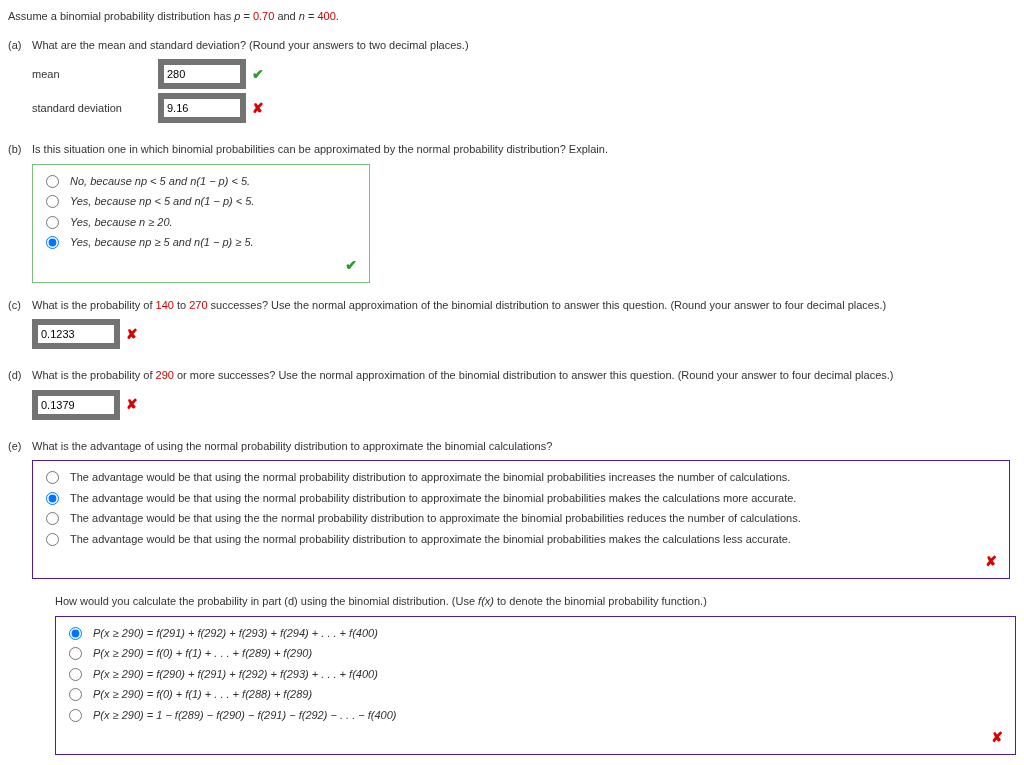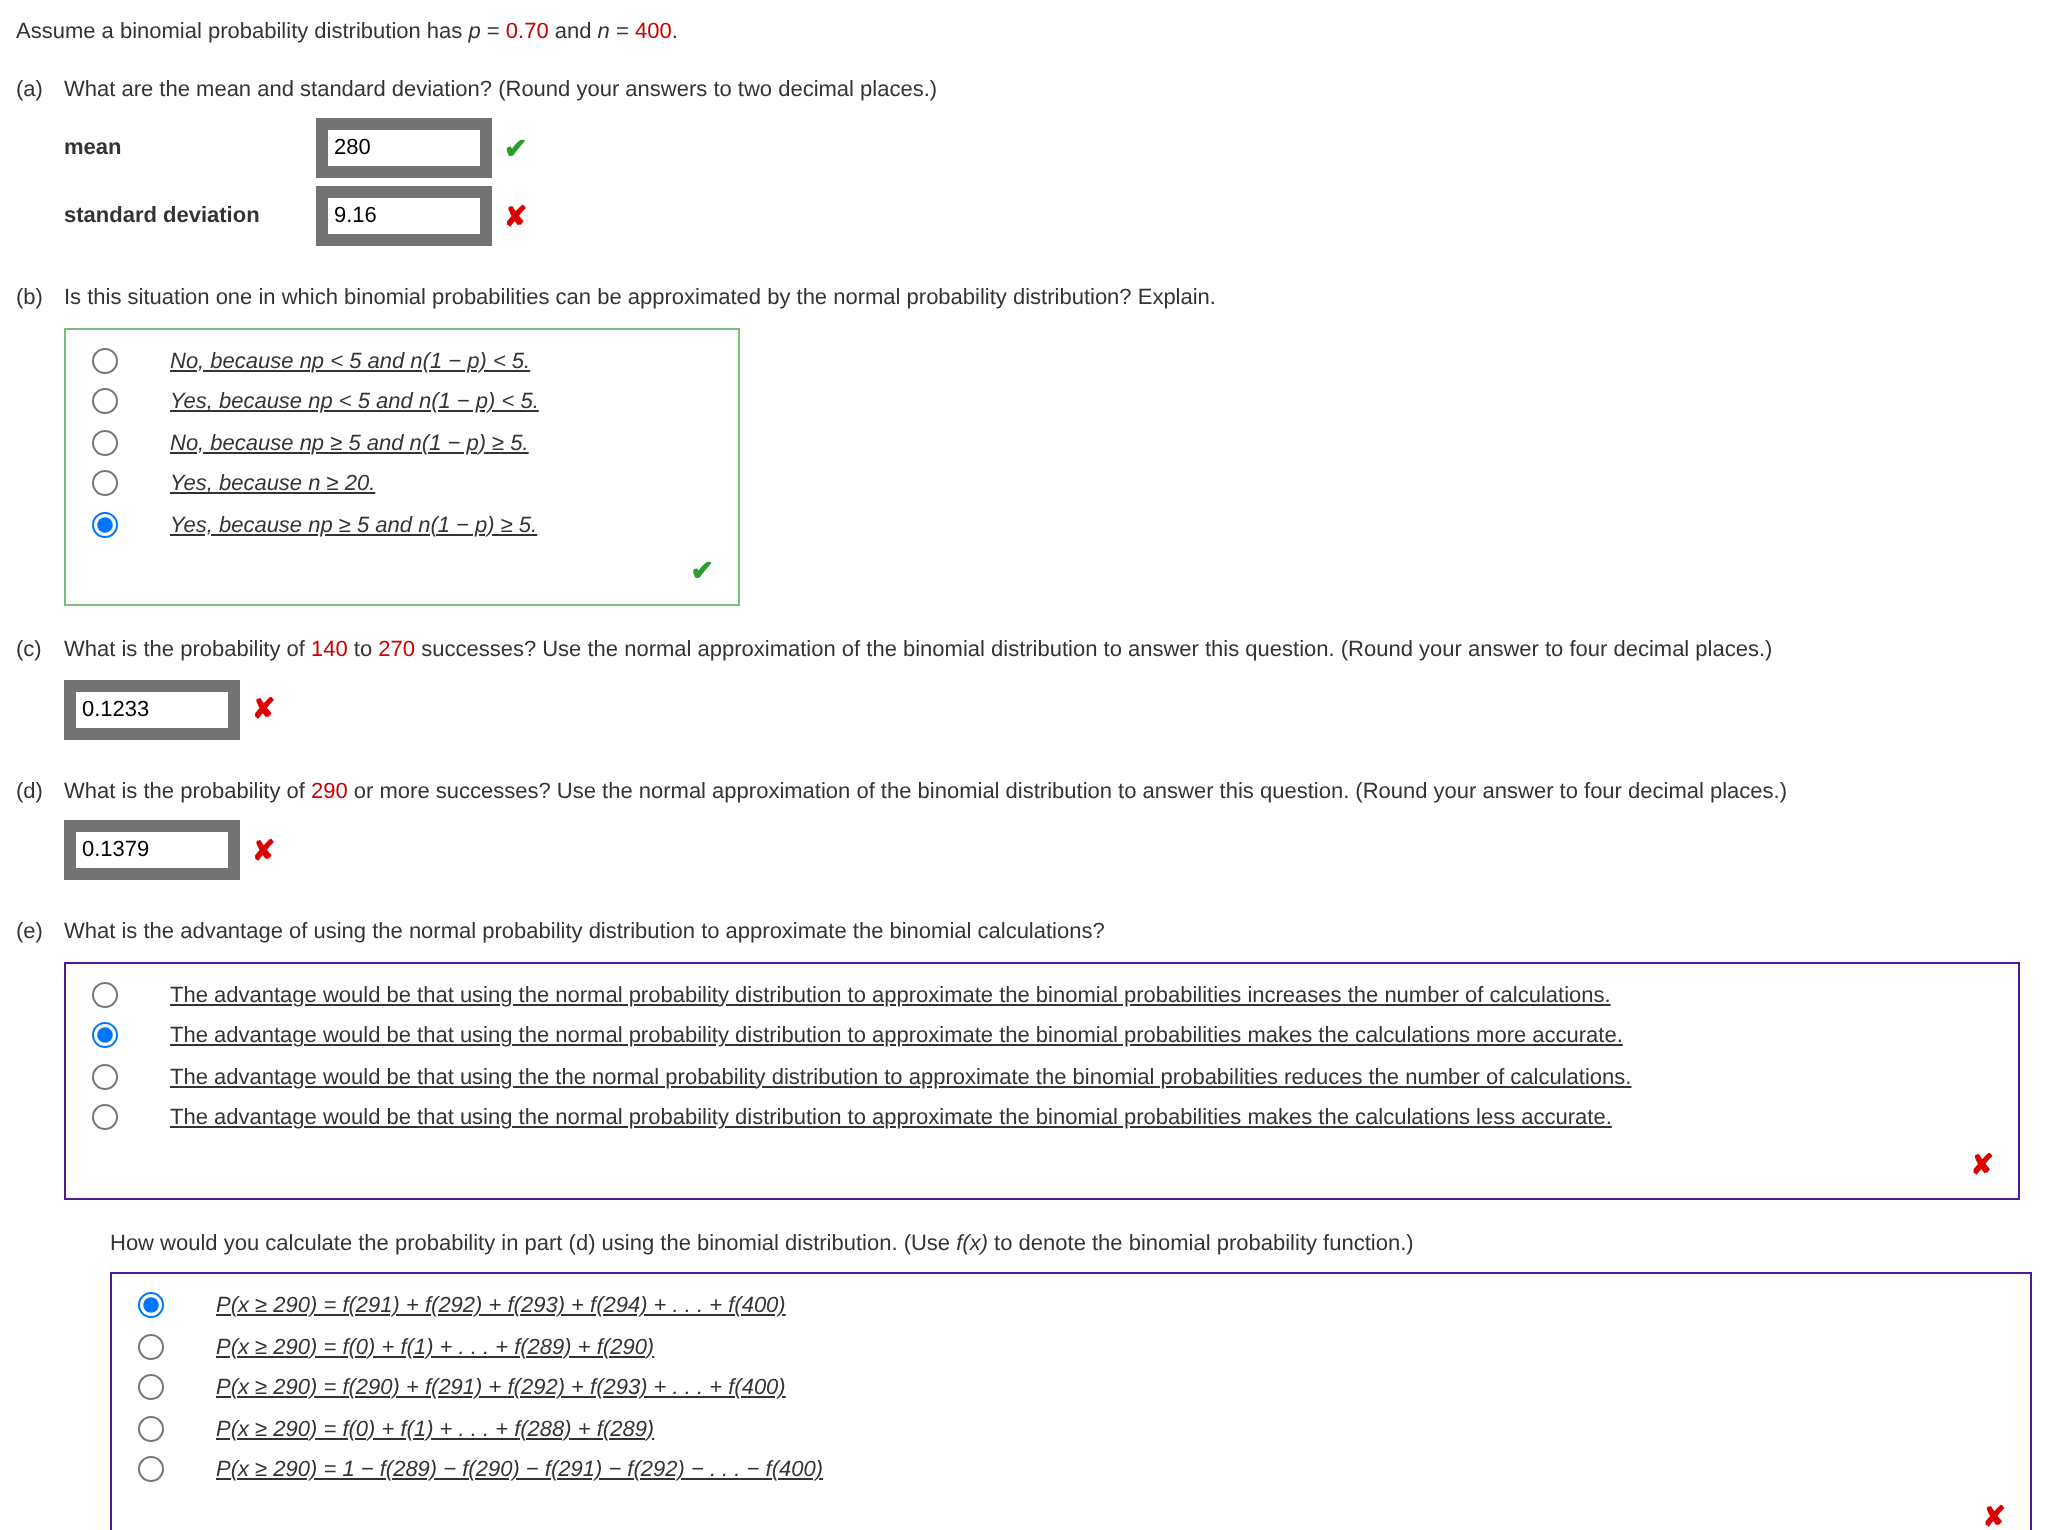--- a/index.html
+++ b/index.html
@@ -10,21 +10,21 @@
     line-height: 1.5;
   }
   .intro { margin-bottom: 12px; }
   .red { color: #c00; }
   .italic { font-style: italic; }
   .part { display: flex; align-items: flex-start; margin-bottom: 14px; }
   .part-label { width: 24px; flex: 0 0 24px; }
   .part-body { flex: 1; }
   .qtext { margin-bottom: 6px; }
   .inline-row { display: flex; align-items: center; gap: 6px; margin-bottom: 4px; }
-  .label-col { width: 120px; display: inline-block; font-weight: bold; }
+  .label-col { width: 120px; display: inline-block; }
   input.textbox {
     width: 70px;
     height: 16px;
     font-size: 11px;
     border: 6px solid #737373;
     padding: 1px 3px;
     box-sizing: content-box;
   }
   .check { color: #2a9d2a; font-weight: bold; font-size: 14px; }
   .cross { color: #d00; font-weight: bold; font-size: 14px; }
@@ -32,21 +32,21 @@
     border: 1px solid #7ac07a;
     padding: 6px 8px;
     display: inline-block;
     min-width: 320px;
   }
   .box-red {
     border: 1px solid #4c1d95;
     padding: 6px 8px;
     max-width: 960px;
   }
-  .opt-row { display: flex; align-items: flex-start; gap: 23px; padding: 2px 0; text-decoration: underline; }
+  .opt-row { display: flex; align-items: center; gap: 8px; padding: 2px 0; }
   .opt-row input[type=radio] { margin-top: 1px; }
   .mark-row { text-align: right; padding-right: 4px; padding-top:2px; }
   .followup { margin-left: 24px; margin-bottom: 24px; padding-left: 23px; }
 </style>
 </head>
 <body>
 
 <div class="intro">
   <span>Assume a binomial probability distribution has </span><span class="italic">p</span><span> = </span><span class="red">0.70</span><span> and </span><span class="italic">n</span><span> = </span><span class="red">400</span><span>.</span>
 </div>
@@ -73,24 +73,20 @@
   <div class="part-body">
     <div class="qtext">Is this situation one in which binomial probabilities can be approximated by the normal probability distribution? Explain.</div>
     <div class="box-green">
       <div class="opt-row">
           <input type="radio" name="b" style="">
           <span class="italic">No, because np &lt; 5 and n(1 − p) &lt; 5.</span>
         </div>
       <div class="opt-row">
           <input type="radio" name="b" style="">
           <span class="italic">Yes, because np &lt; 5 and n(1 − p) &lt; 5.</span>
-        </div>
-      <div class="opt-row">
-          <input type="radio" name="b" style="">
-          <span class="italic">No, because np ≥ 5 and n(1 − p) ≥ 5.</span>
         </div>
       <div class="opt-row">
           <input type="radio" name="b" style="">
           <span class="italic">Yes, because n ≥ 20.</span>
         </div>
       <div class="opt-row">
           <input type="radio" name="b" checked="" style="">
           <span class="italic">Yes, because np ≥ 5 and n(1 − p) ≥ 5.</span>
         </div>
       <div class="mark-row"><span class="check">✔</span></div>

